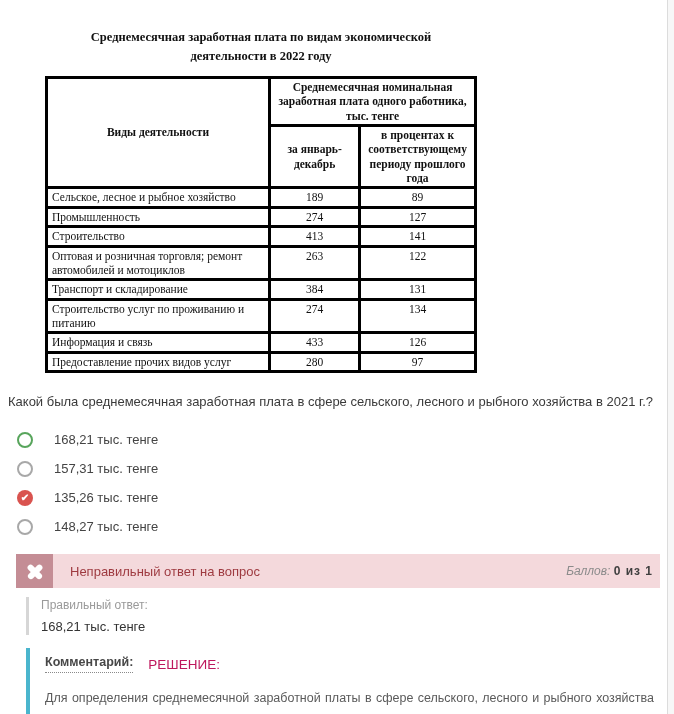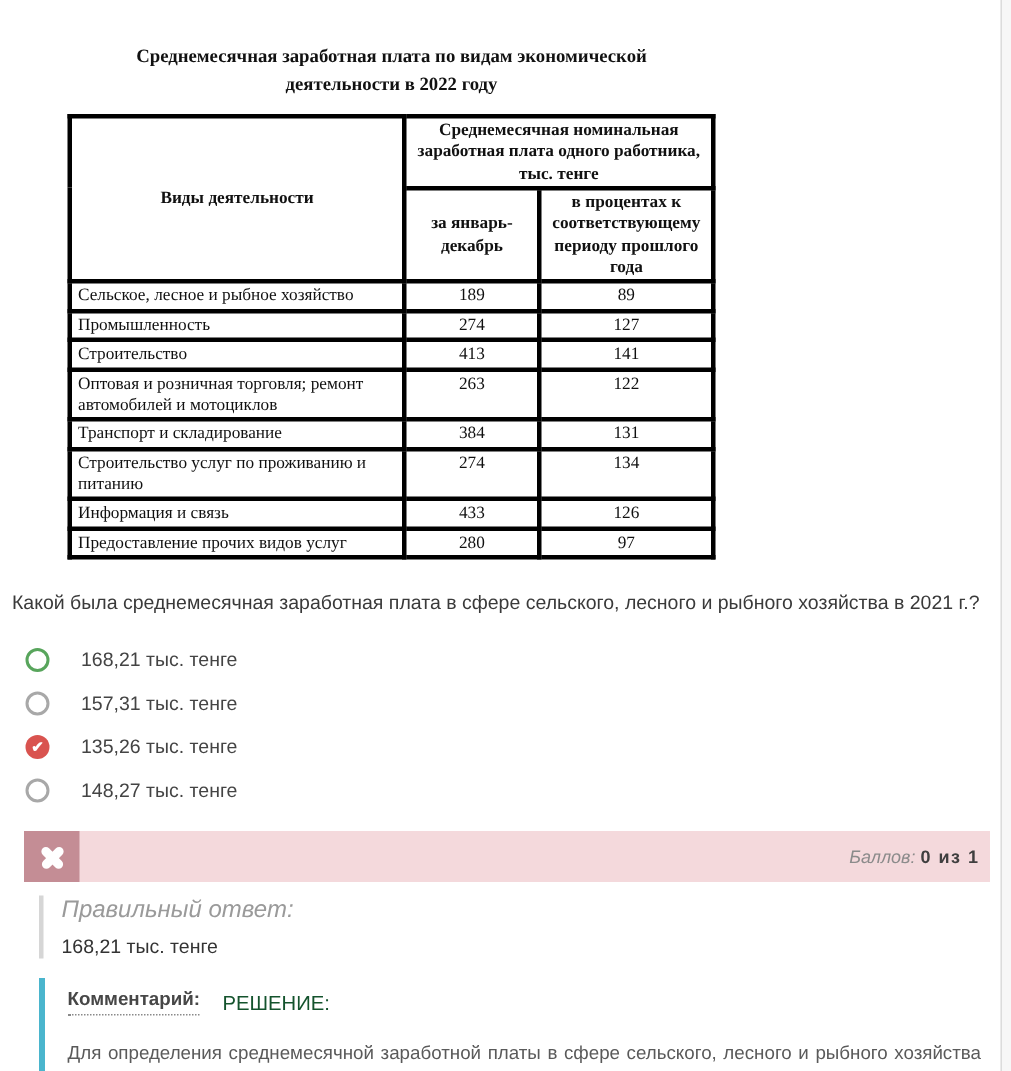--- a/index.html
+++ b/index.html
@@ -69,37 +69,37 @@
   .score { margin-left: auto; padding-right: 7px; font-size: 12px; }
   .score-label { font-style: italic; color: #8b8b8b; }
   .score-value { font-weight: bold; color: #3f3f3f; letter-spacing: 1px; }
 
   
   .correct-block {
     margin: 9px 14px 0 26px;
     border-left: 3px solid #d6d6d6;
     padding: 1px 0 1px 12px;
   }
-  .correct-label { font-style: italic; color: #9a9a9a; font-size: 16px; }
+  .correct-label { color: #9a9a9a; font-size: 12px; }
   .correct-value { color: #333; font-size: 13px; margin-top: 7px; }
 
   
   .comment-block {
     margin: 13px 14px 0 26px;
     border-left: 4px solid #4ab5cd;
     padding: 7px 6px 18px 15px;
     color: #5a5a5a;
     font-size: 12.5px;
   }
   .comment-head { display: flex; align-items: center; }
   .comment-label {
     color: #474747; font-size: 12.5px; font-weight: bold;
     border-bottom: 1px dotted #8a8a8a; padding-bottom: 3px;
   }
-  .solution-heading { margin-left: 15px; color: #14532d; font-size: 13.5px; }
+  .solution-heading { margin-left: 15px; color: #be185d; font-size: 13.5px; }
   .comment-block p { margin: 0; line-height: 1.85; }
   .p-gap { margin-top: 14px !important; }
   .justify { text-align: justify; }
 </style>
 </head>
 <body>
 
 <div class="right-strip"></div>
 
 <div class="figure">
@@ -186,20 +186,21 @@
   <div class="option">
     <span class="radio"></span>
     <span class="option-label">148,27 тыс. тенге</span>
   </div>
 </div>
 
 <div class="feedback">
   <div class="x-square">
     <span class="cross"></span>
   </div>
+  <span class="feedback-message">Неправильный ответ на вопрос</span>
   <span class="score">
     <span class="score-label">Баллов:</span>
     <span class="score-value">0  из  1</span>
   </span>
 </div>
 
 <div class="correct-block">
   <div class="correct-label">Правильный ответ:</div>
   <div class="correct-value">168,21 тыс. тенге</div>
 </div>

